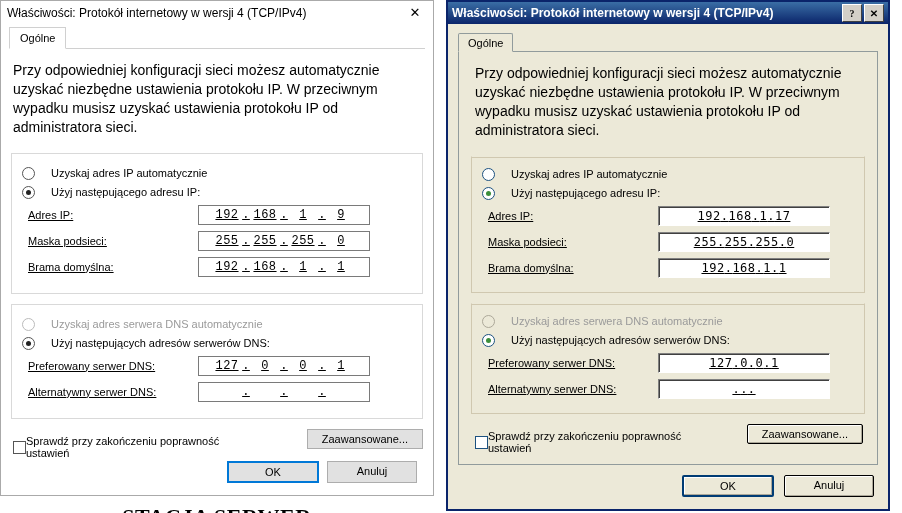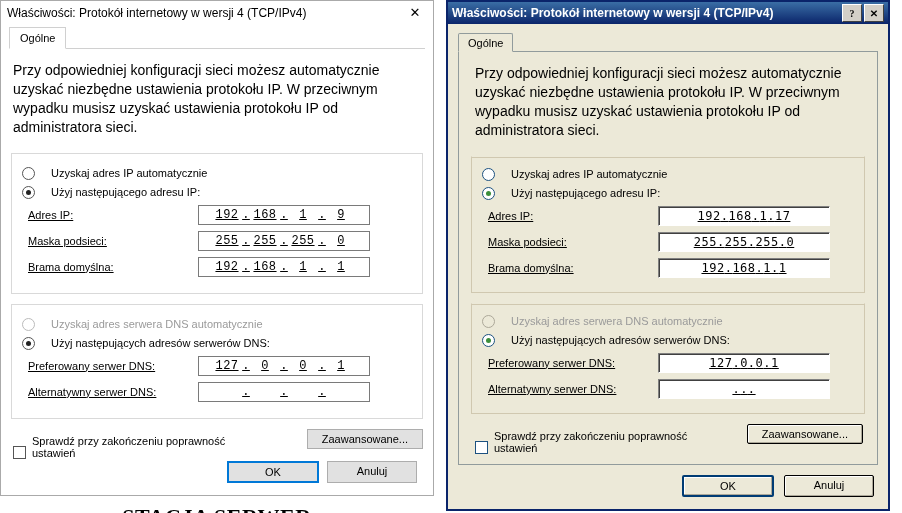--- a/index.html
+++ b/index.html
@@ -124,22 +124,21 @@
     align-items: center;
     justify-content: center;
     font-family: Consolas, "Courier New", monospace;
     font-size: 12px;
     letter-spacing: 0.5px;
   }
   .ipbox .oct { width: 30px; text-align: center; }
   .ipbox .dot { width: 8px; text-align: center; }
   .checkrow {
     display: flex;
-    align-items: flex-end;
-    gap: 6px;
+    align-items: center;
     margin: 6px 2px 0 2px;
   }
   .chk {
     width: 11px; height: 11px;
     border: 1px solid #555;
     margin-top: 2px;
     flex: 0 0 auto;
   }
   .advrow {
     display: flex;

